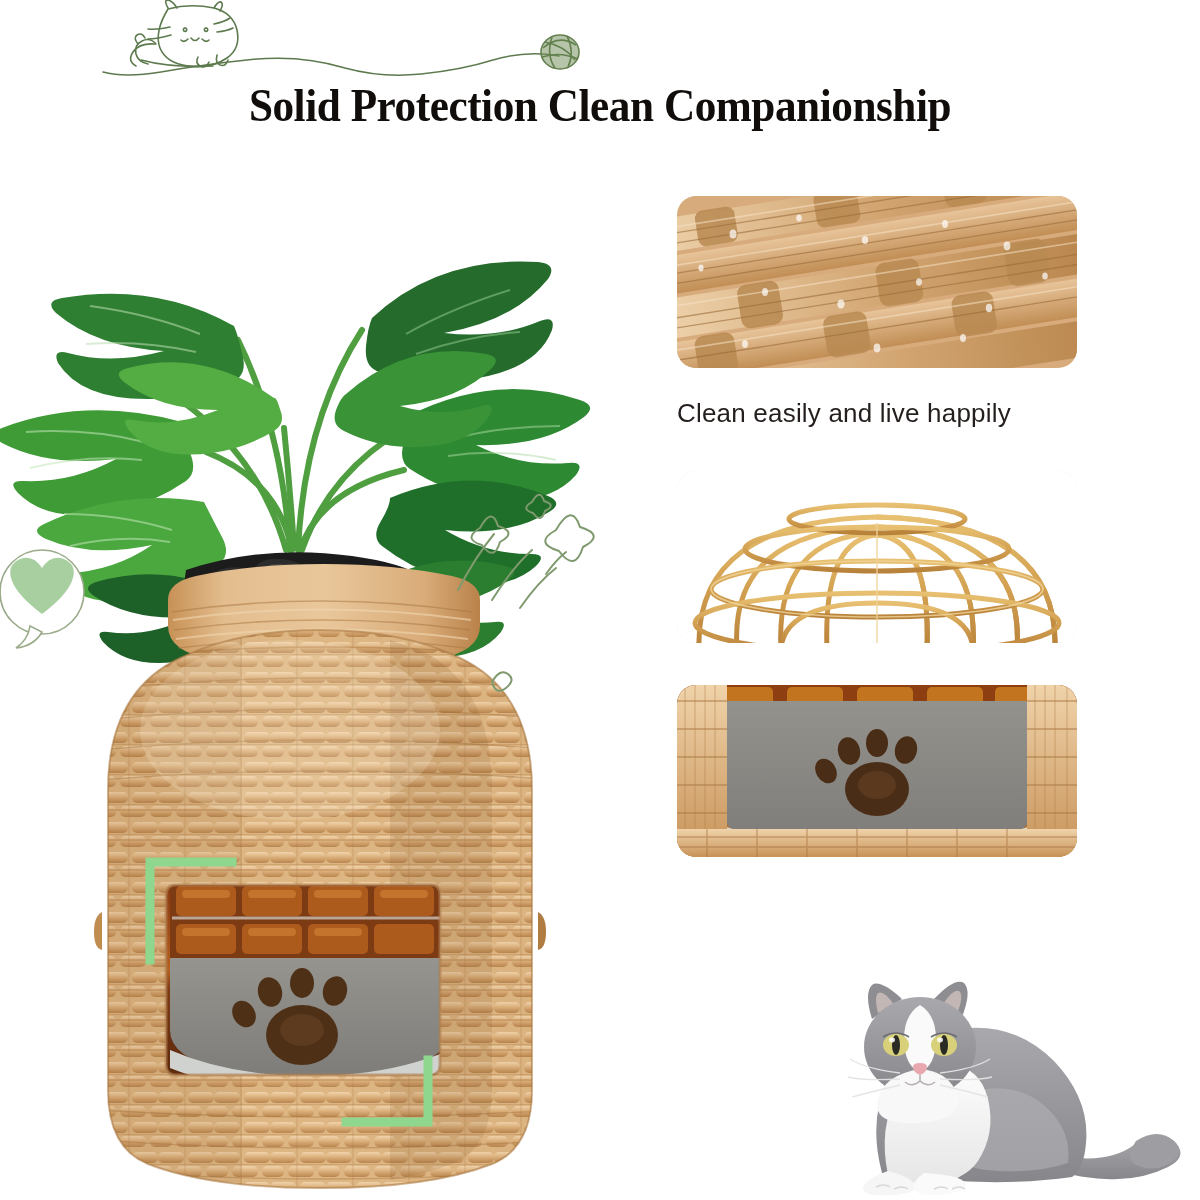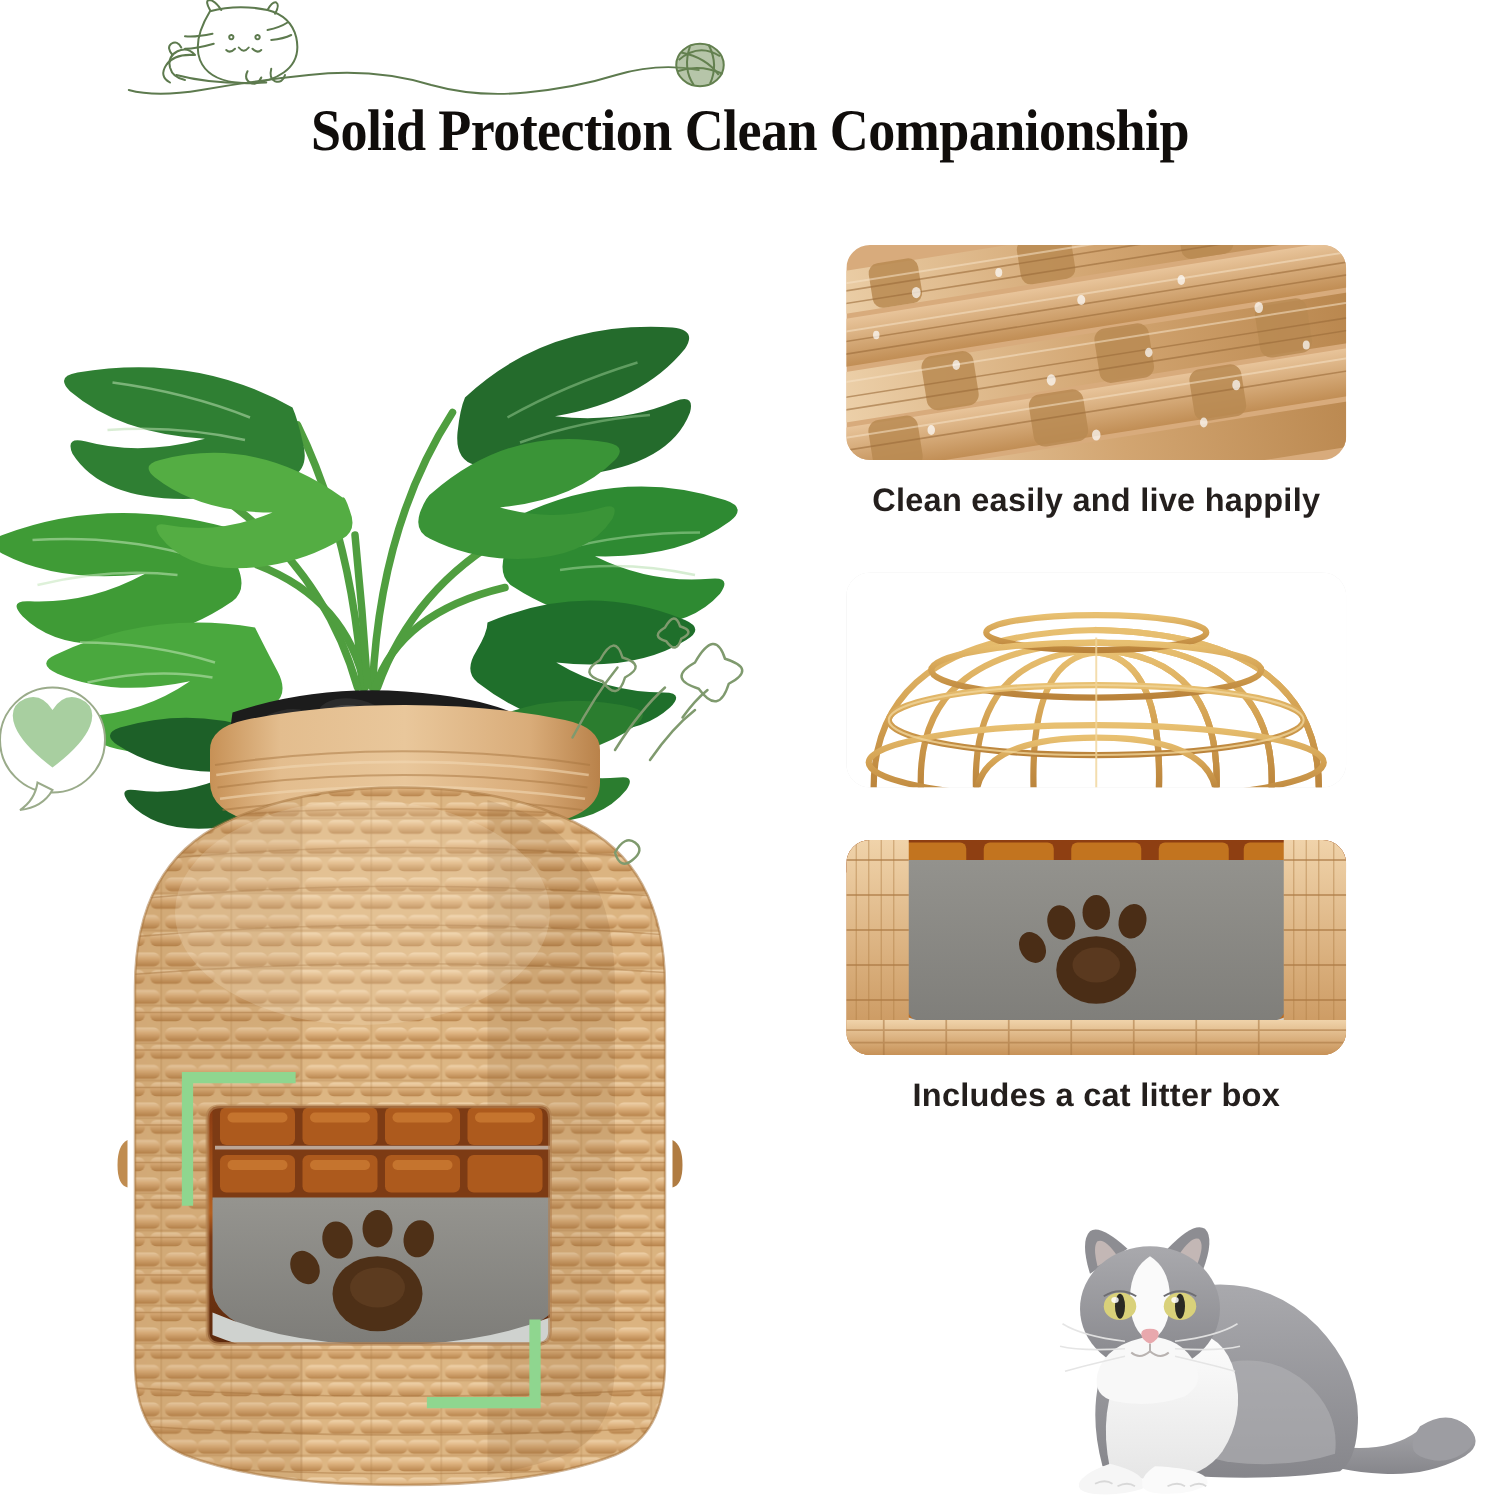--- a/index.html
+++ b/index.html
@@ -33,26 +33,26 @@
   
   .features{position:absolute;left:677px;top:196px;width:400px;}
   .card{
     position:relative;width:400px;height:172px;
     border-radius:19px;overflow:hidden;
     background:#ffffff;
   }
   .card.bordered{box-shadow:inset 0 0 0 1px #e8e8e8;}
   .card svg{display:block;width:400px;height:172px;}
   .caption{
-    width:400px;text-align:center;
+    width:400px;
     font-family:"Liberation Sans",sans-serif;
-    font-weight:700;
+    font-weight:400;
     font-size:26px;
     color:#241f1d;
-    margin-top:17px;
+    margin-top:30px;
     letter-spacing:0.2px;
     white-space:nowrap;
   }
   .feat-block{margin-bottom:42px;}
 
   
   .catphoto{position:absolute;left:820px;top:975px;width:380px;height:225px;}
 </style>
 </head>
 <body>
@@ -452,21 +452,20 @@
           </g>
           <g>
             <rect x="0" y="144" width="400" height="28" fill="url(#rt)"></rect>
             <g stroke="#a87640" stroke-width="1.4" opacity="0.55">
               <path d="M0 152 h400 M0 162 h400"></path>
               <path d="M30 144 v28 M80 144 v28 M130 144 v28 M180 144 v28 M230 144 v28 M280 144 v28 M330 144 v28"></path>
             </g>
           </g>
         </svg>
       </div>
-      <div class="caption">Includes a cat litter box</div>
     </div>
   </div>
 
   <div class="catphoto">
     <svg viewBox="0 0 380 225" width="380" height="225">
       <defs>
         <linearGradient id="fg" x1="0" y1="0" x2="0" y2="1">
           <stop offset="0" stop-color="#a9a9ad"></stop>
             <stop offset="1" stop-color="#86868b"></stop>
         </linearGradient>

